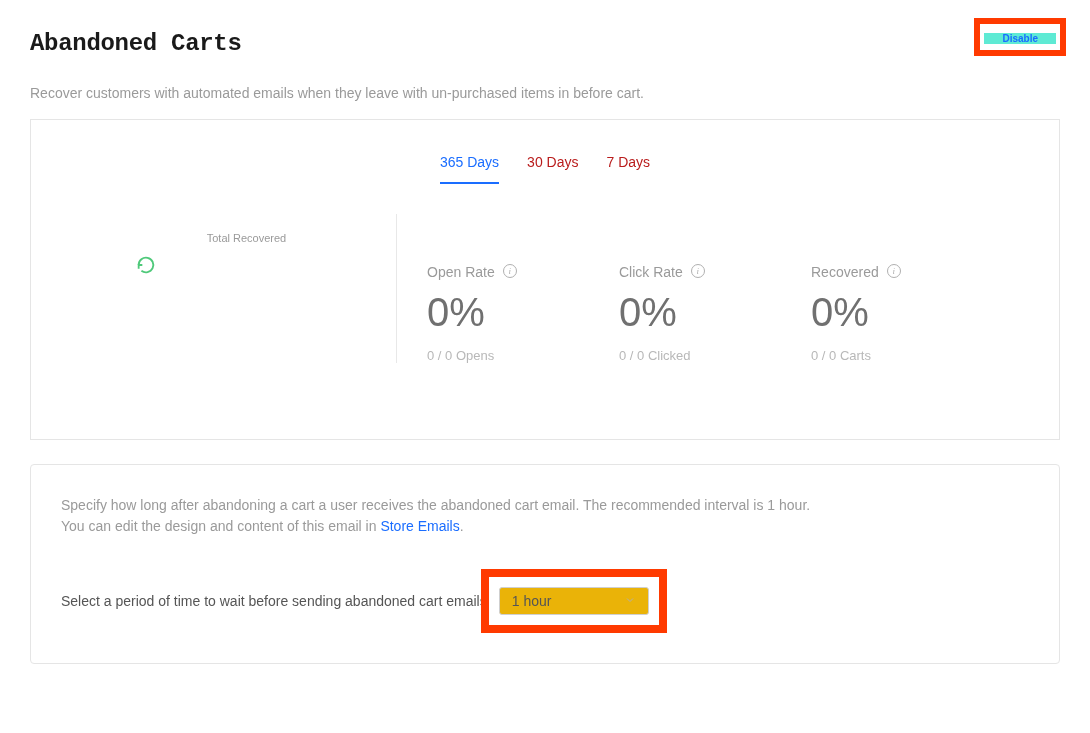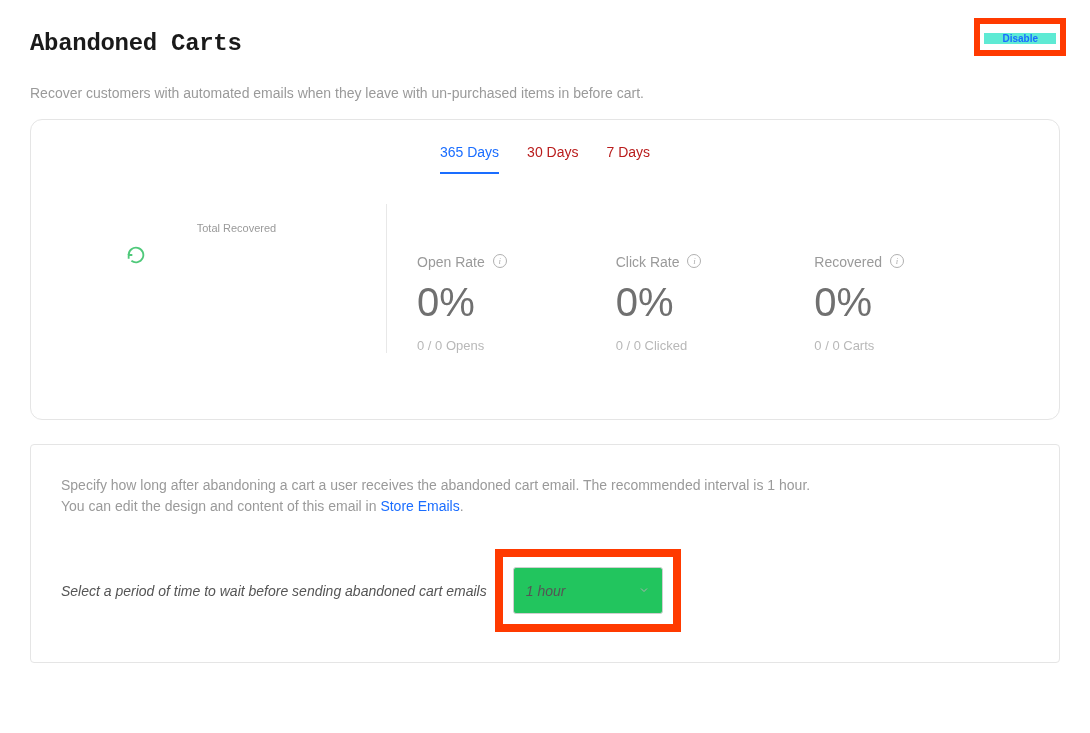--- a/index.html
+++ b/index.html
@@ -43,22 +43,22 @@
       cursor: pointer;
     }
     .subtitle {
       color: #9a9a9a;
       font-size: 14px;
       margin-top: 28px;
       margin-bottom: 18px;
     }
     .card {
       border: 1px solid #e5e5e5;
-      border-radius: 12px;
-      padding: 6px;
+      border-radius: 0;
+      padding: 16px;
     }
     .tabs {
       display: flex;
       justify-content: center;
       gap: 28px;
       padding-top: 18px;
     }
     .tab {
       font-size: 14px;
       color: #b91c1c;
@@ -158,45 +158,44 @@
       font-size: 14px;
       line-height: 1.5;
     }
     .helper-text a {
       color: #1a6dff;
       text-decoration: none;
     }
     .select-row {
       display: flex;
       align-items: center;
-      gap: 14px;
+      gap: 0;
       margin-top: 32px;
-      font-style: italic;
     }
     .select-label {
       color: #555;
       font-size: 14px;
     }
     .select-highlight {
       border: 8px solid #ff3a00;
       padding: 10px;
       margin-left: -6px;
     }
     .select-box {
       border: 1px solid #cfcfcf;
       border-radius: 3px;
       width: 150px;
-      height: 47px;
+      height: 28px;
       display: flex;
       align-items: center;
       justify-content: space-between;
       padding: 0 12px;
       font-size: 14px;
       color: #555;
-      background: #22c55e;
+      background: #eab308;
       cursor: pointer;
     }
     .chevron {
       color: #b0b0b0;
     }
   </style>
 </head>
 <body>
 
 <div class="header-row">

